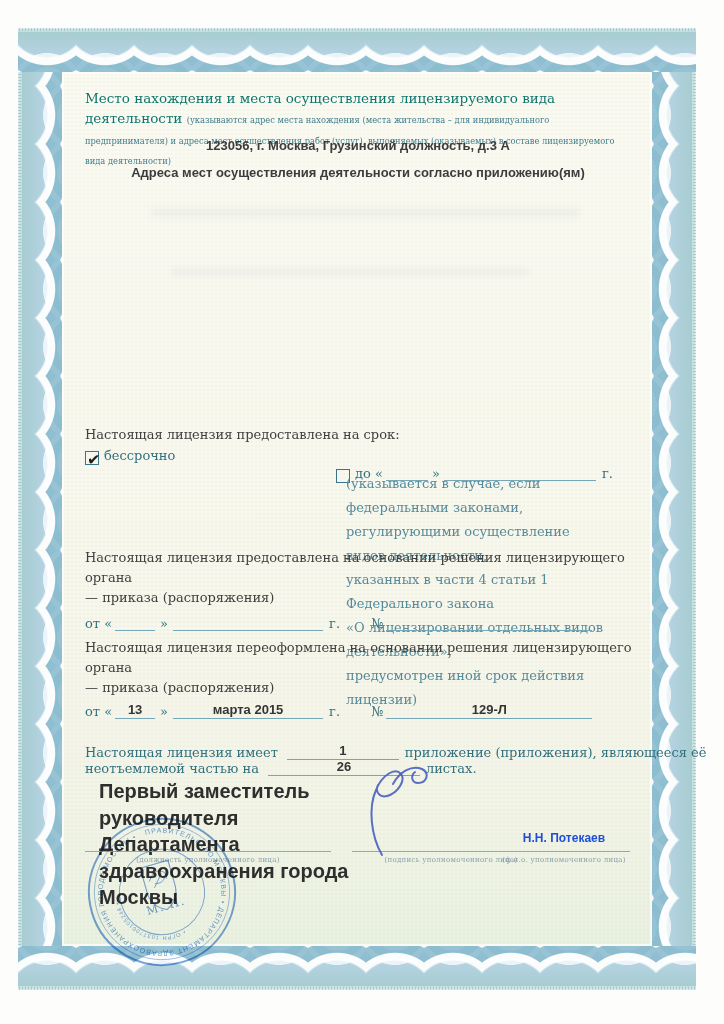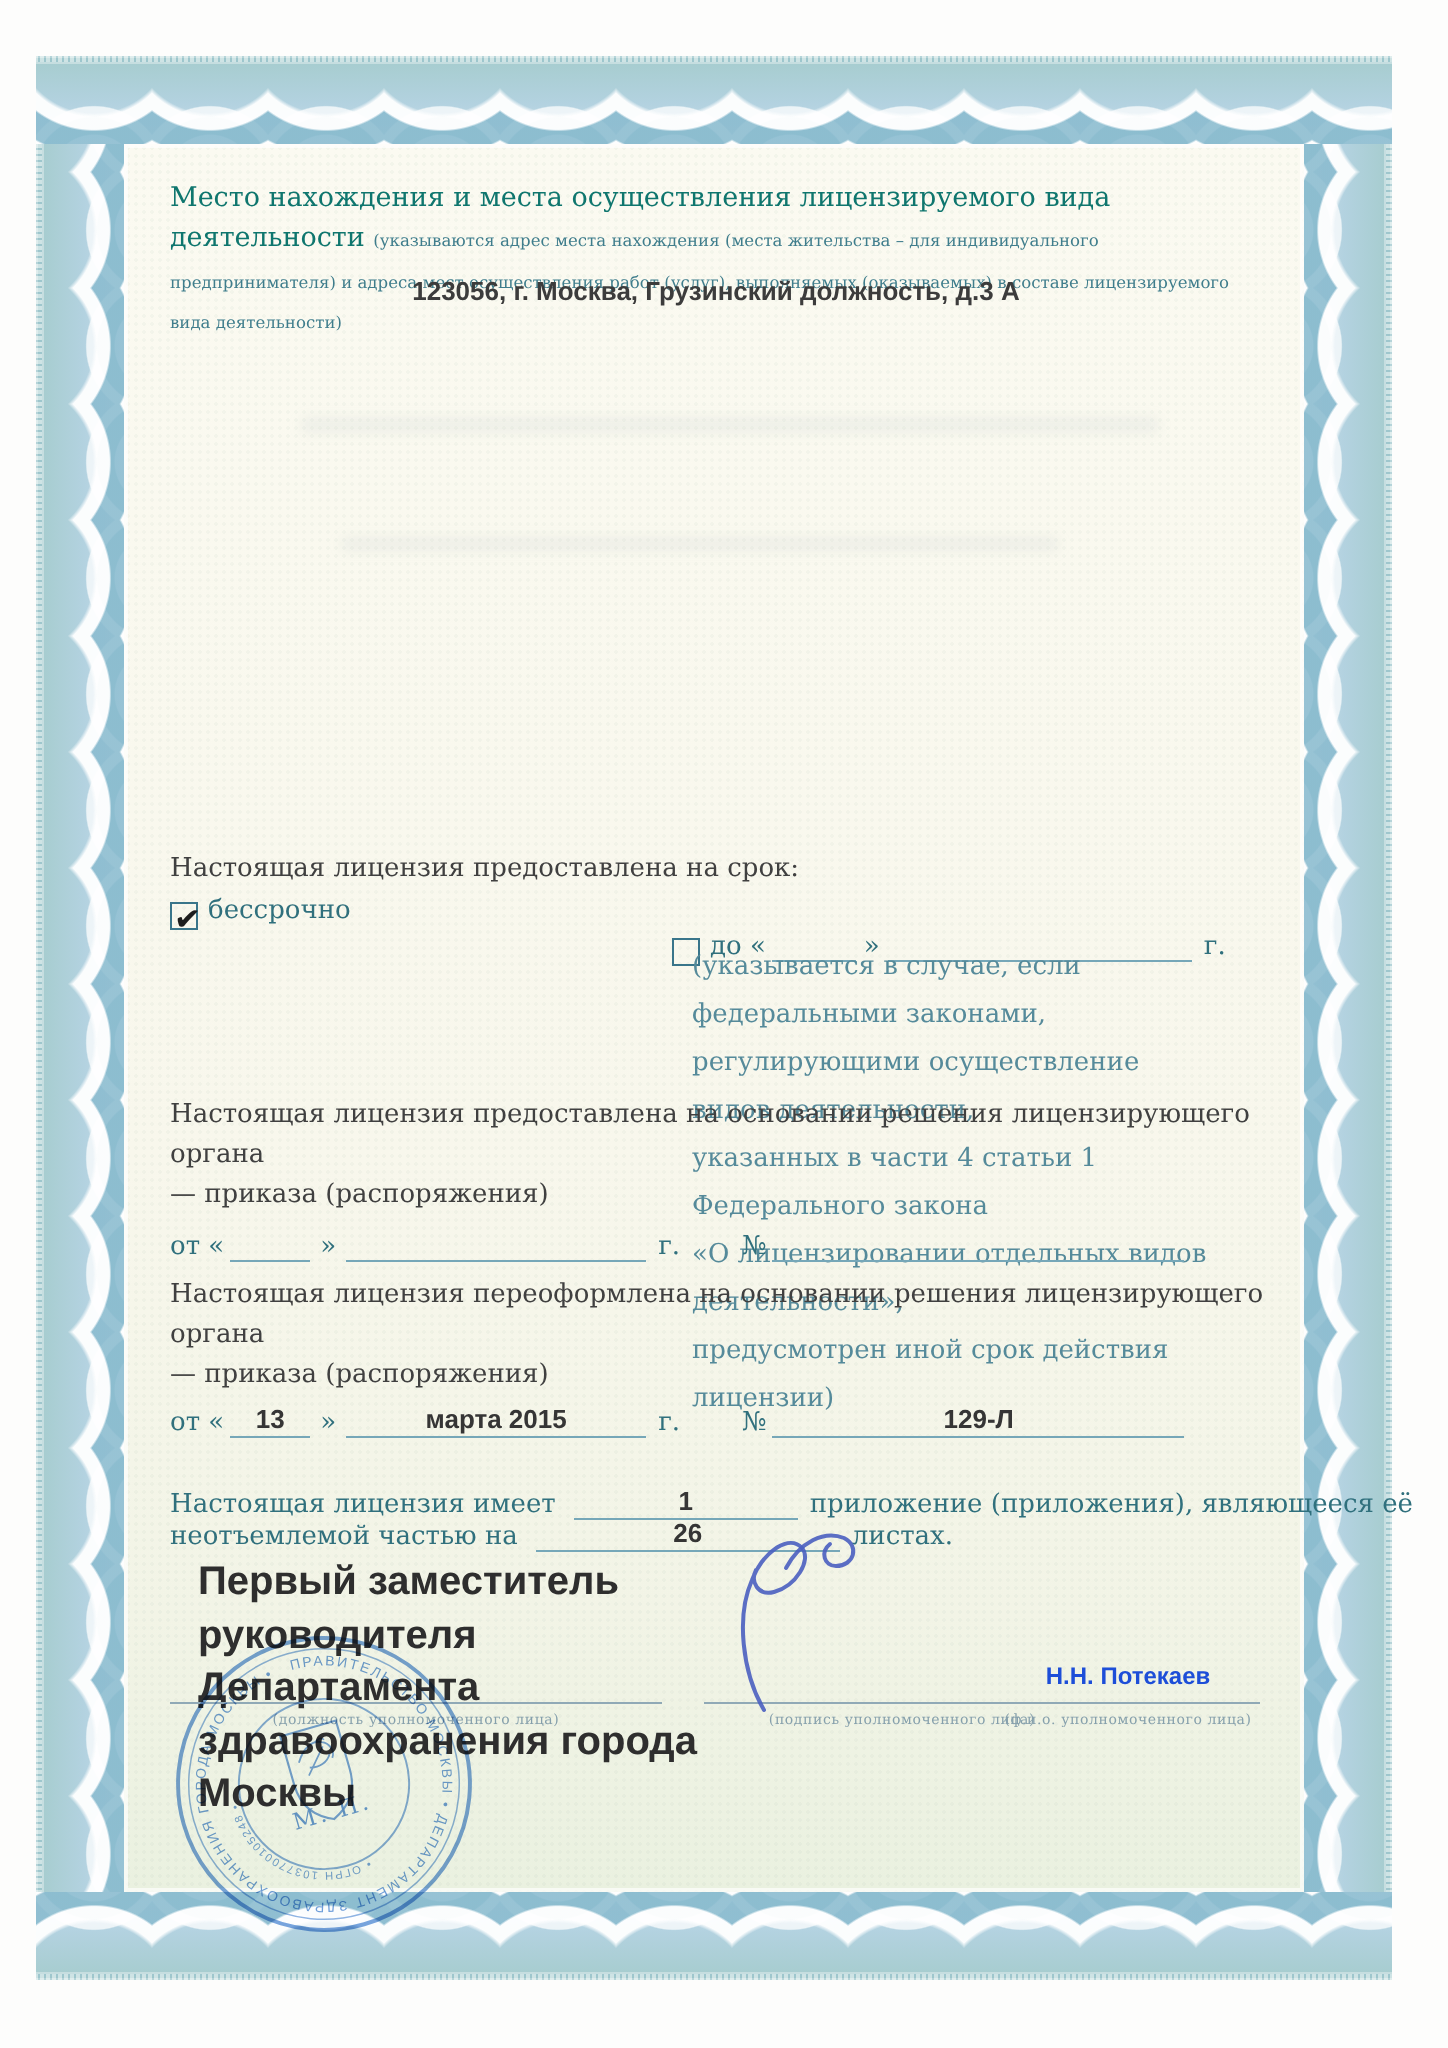--- a/index.html
+++ b/index.html
@@ -84,20 +84,21 @@
   <div class="bstrip b-top"></div>
   <div class="bstrip b-bottom"></div>
 
   <div class="paper"></div>
   <div class="ghost" style="left:150px;top:208px;width:430px;height:9px;"></div>
   <div class="ghost" style="left:170px;top:268px;width:360px;height:8px;"></div>
 
   <p class="header-par"><span class="big">Место нахождения и места осуществления лицензируемого вида деятельности </span><span class="small">(указываются адрес места нахождения (места жительства – для индивидуального предпринимателя) и адреса мест осуществления работ (услуг), выполняемых (оказываемых) в составе лицензируемого вида деятельности)</span></p>
 
   <div class="bold-entry" style="top:138px;">123056, г. Москва, Грузинский должность, д.3 А</div>
+  <div class="bold-entry" style="top:165px;">Адреса мест осуществления деятельности согласно приложению(ям)</div>
 
   <div class="sect" style="left:85px;top:425px;">Настоящая лицензия предоставлена на срок:</div>
 
   <div class="row" style="left:85px;top:448px;">
     <span class="cbox"></span>
     <span class="lbl">бессрочно</span>
   </div>
   <span class="checkmark">✔</span>
 
   <div class="row" style="left:336px;top:446px;">

